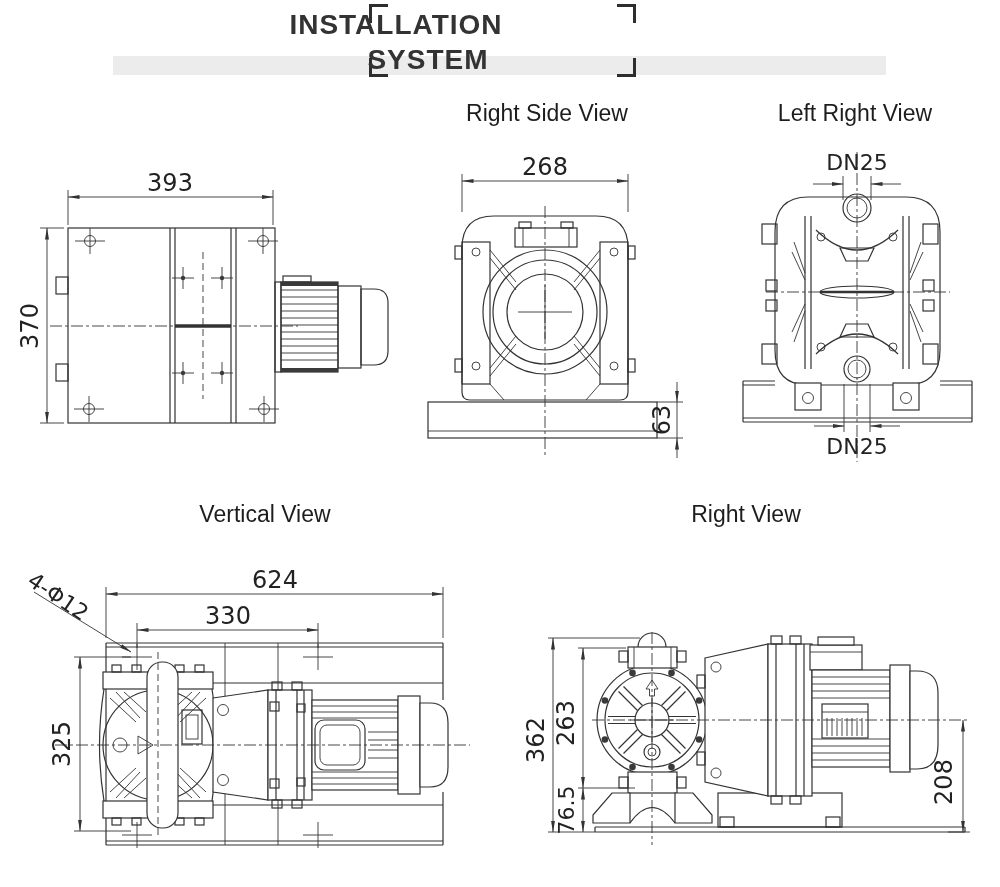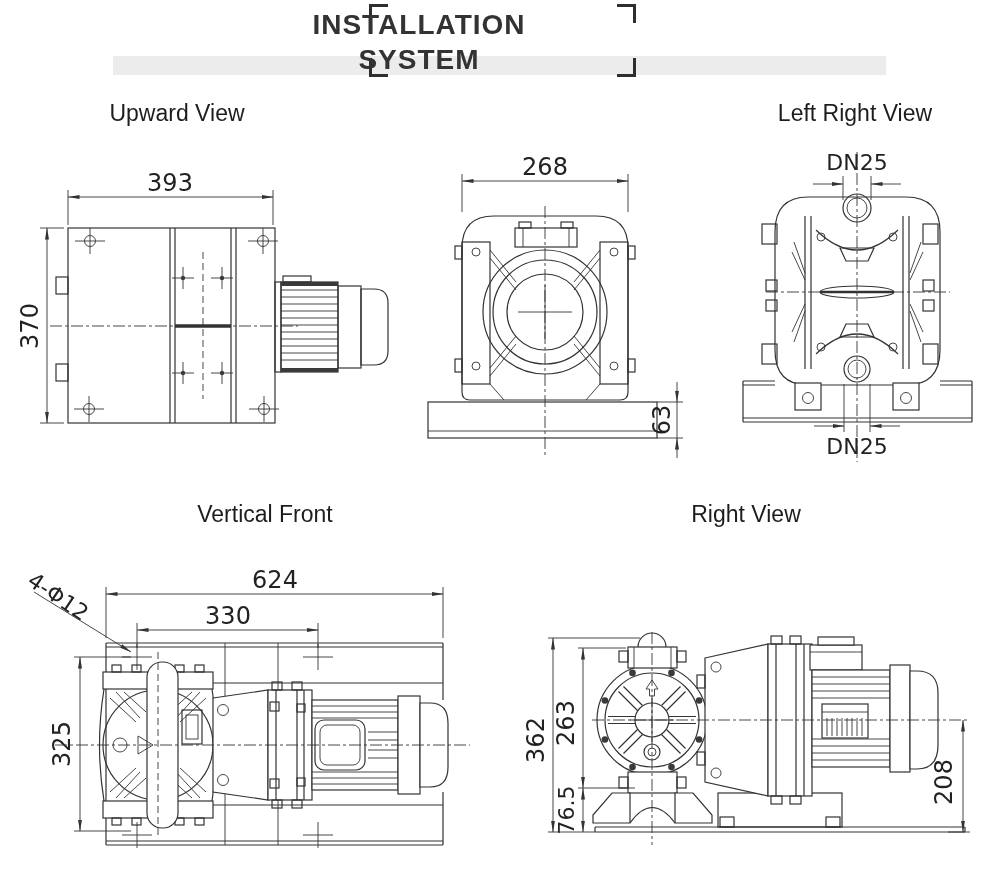--- a/index.html
+++ b/index.html
@@ -2,23 +2,23 @@
 <html><head>
 <meta charset="utf-8">
 <style>
   html,body{margin:0;padding:0;background:#fff;}
   #canvas{position:relative;width:1000px;height:887px;background:#fff;overflow:hidden;
           font-family:"Liberation Sans",sans-serif;color:#222;}
   .abs{position:absolute;}
   
   #band{left:113px;top:56px;width:773px;height:19px;background:#ececec;}
   .hline{left:0;width:792px;text-align:center;font-weight:bold;color:#333;
-         font-size:28px;letter-spacing:1px;line-height:1;margin-left:23px;}
+         font-size:28px;letter-spacing:1px;line-height:1;}
   #h1{top:11px;}
-  #h2{top:46px;}
+  #h2{top:46px;padding-left:32px;}
   .brk{width:16px;height:16px;border:0 solid #2e2e2e;}
   #brk-tl{left:369px;top:4px;border-left-width:3px;border-top-width:3px;}
   #brk-tr{left:617px;top:4px;border-right-width:3px;border-top-width:3px;}
   #brk-bl{left:369px;top:58px;border-left-width:3px;border-bottom-width:3px;}
   #brk-br{left:617px;top:58px;border-right-width:3px;border-bottom-width:3px;}
   
   .vtitle{font-size:23px;color:#1d1d1d;text-align:center;line-height:1;white-space:nowrap;}
   #t-upward{left:57px;top:102px;width:240px;}
   #t-right{left:427px;top:102px;width:240px;}
   #t-left{left:735px;top:102px;width:240px;}
@@ -48,23 +48,23 @@
 <div id="canvas">
 
   <div class="abs" id="band"></div>
   <div class="abs brk" id="brk-tl"></div>
   <div class="abs brk" id="brk-tr"></div>
   <div class="abs brk" id="brk-bl"></div>
   <div class="abs brk" id="brk-br"></div>
   <div class="abs hline" id="h1">INSTALLATION</div>
   <div class="abs hline" id="h2">SYSTEM</div>
 
-  <div class="abs vtitle" id="t-upward">Upward View</div>
+  <div class="abs vtitle" id="t-right">Right Side View</div>
   <div class="abs vtitle" id="t-left">Left Right View</div>
-  <div class="abs vtitle" id="t-vertical">Vertical Front</div>
+  <div class="abs vtitle" id="t-vertical">Vertical View</div>
   <div class="abs vtitle" id="t-front">Right View</div>
 
   <svg id="svg-upward" width="420" height="330" viewBox="0 0 420 330">
     <defs>
       <marker id="arU" markerWidth="12" markerHeight="5" refX="11.5" refY="2" orient="auto-start-reverse" markerUnits="userSpaceOnUse">
         <path d="M0,0 L12,2 L0,4 Z" fill="#333"></path>
       </marker>
     </defs>
     <g>
       <rect class="ln" x="68" y="88" width="207" height="195"></rect>

